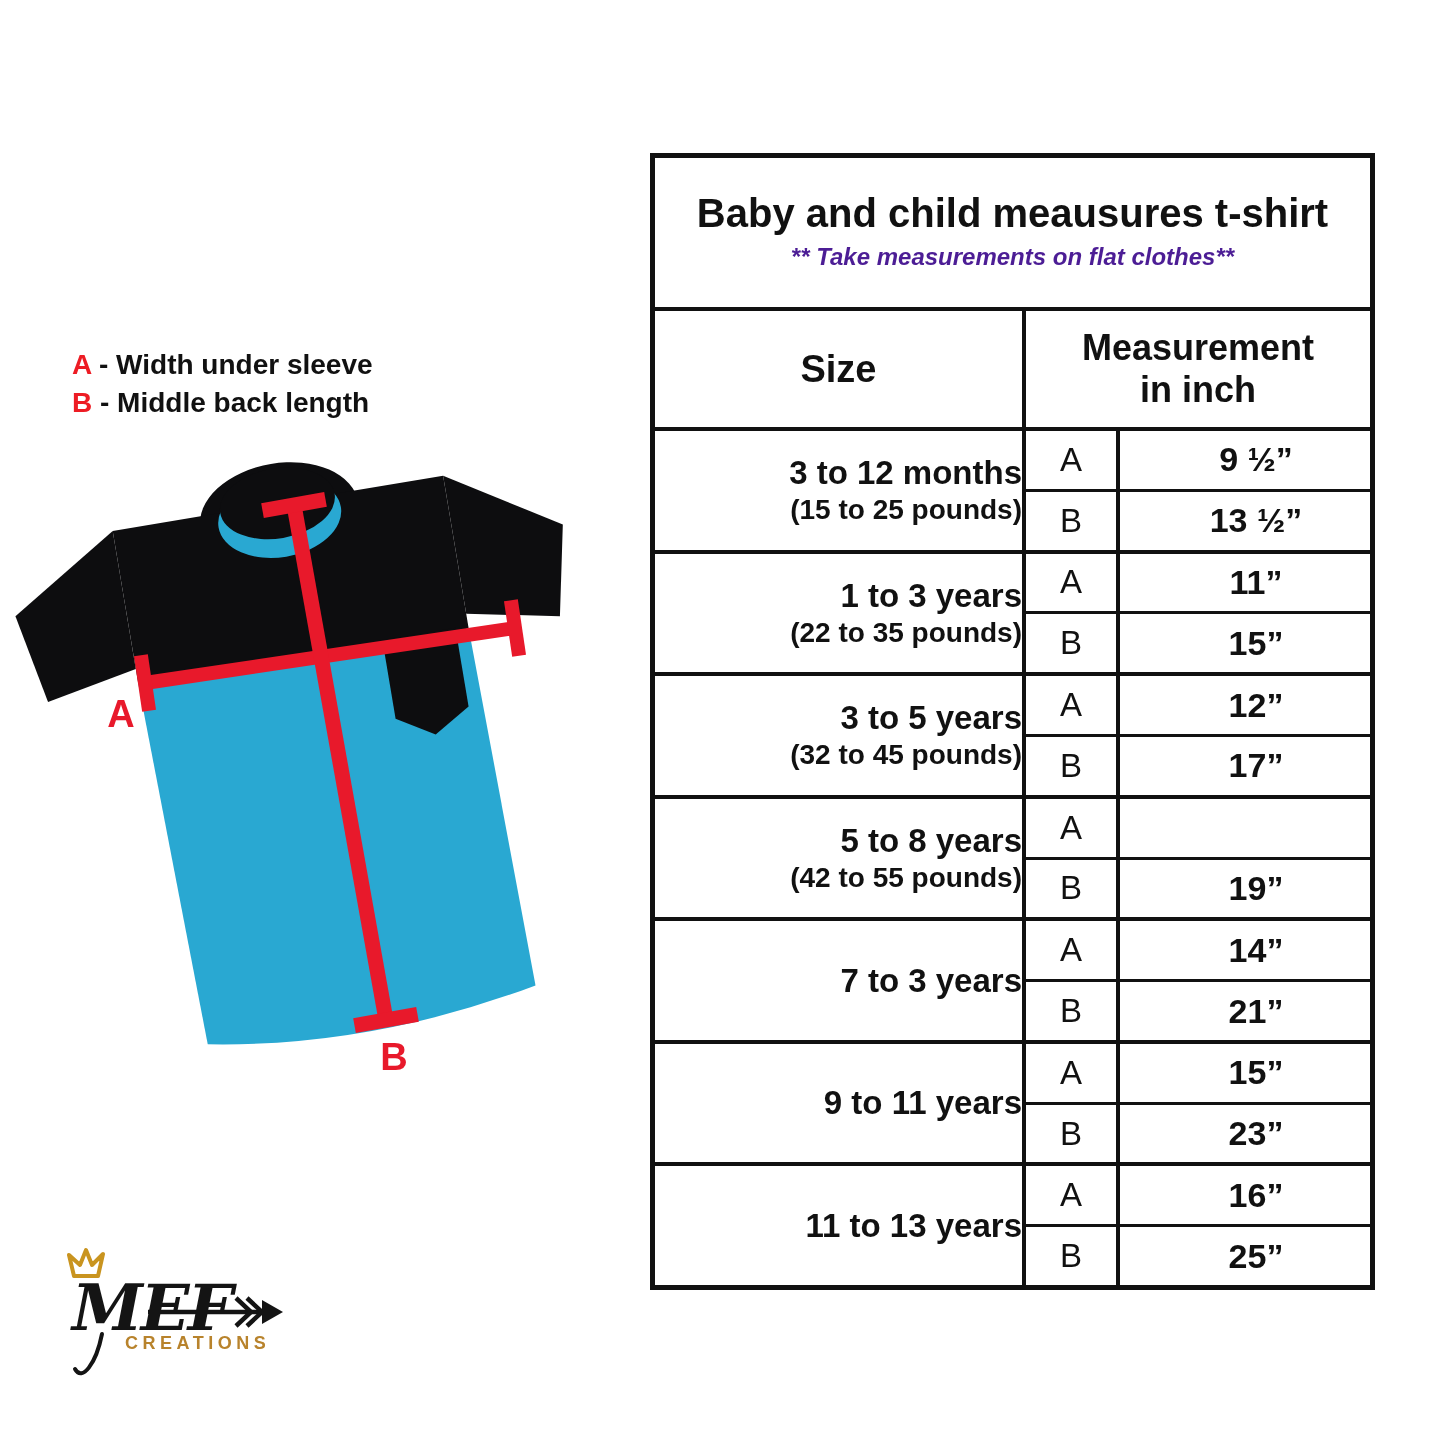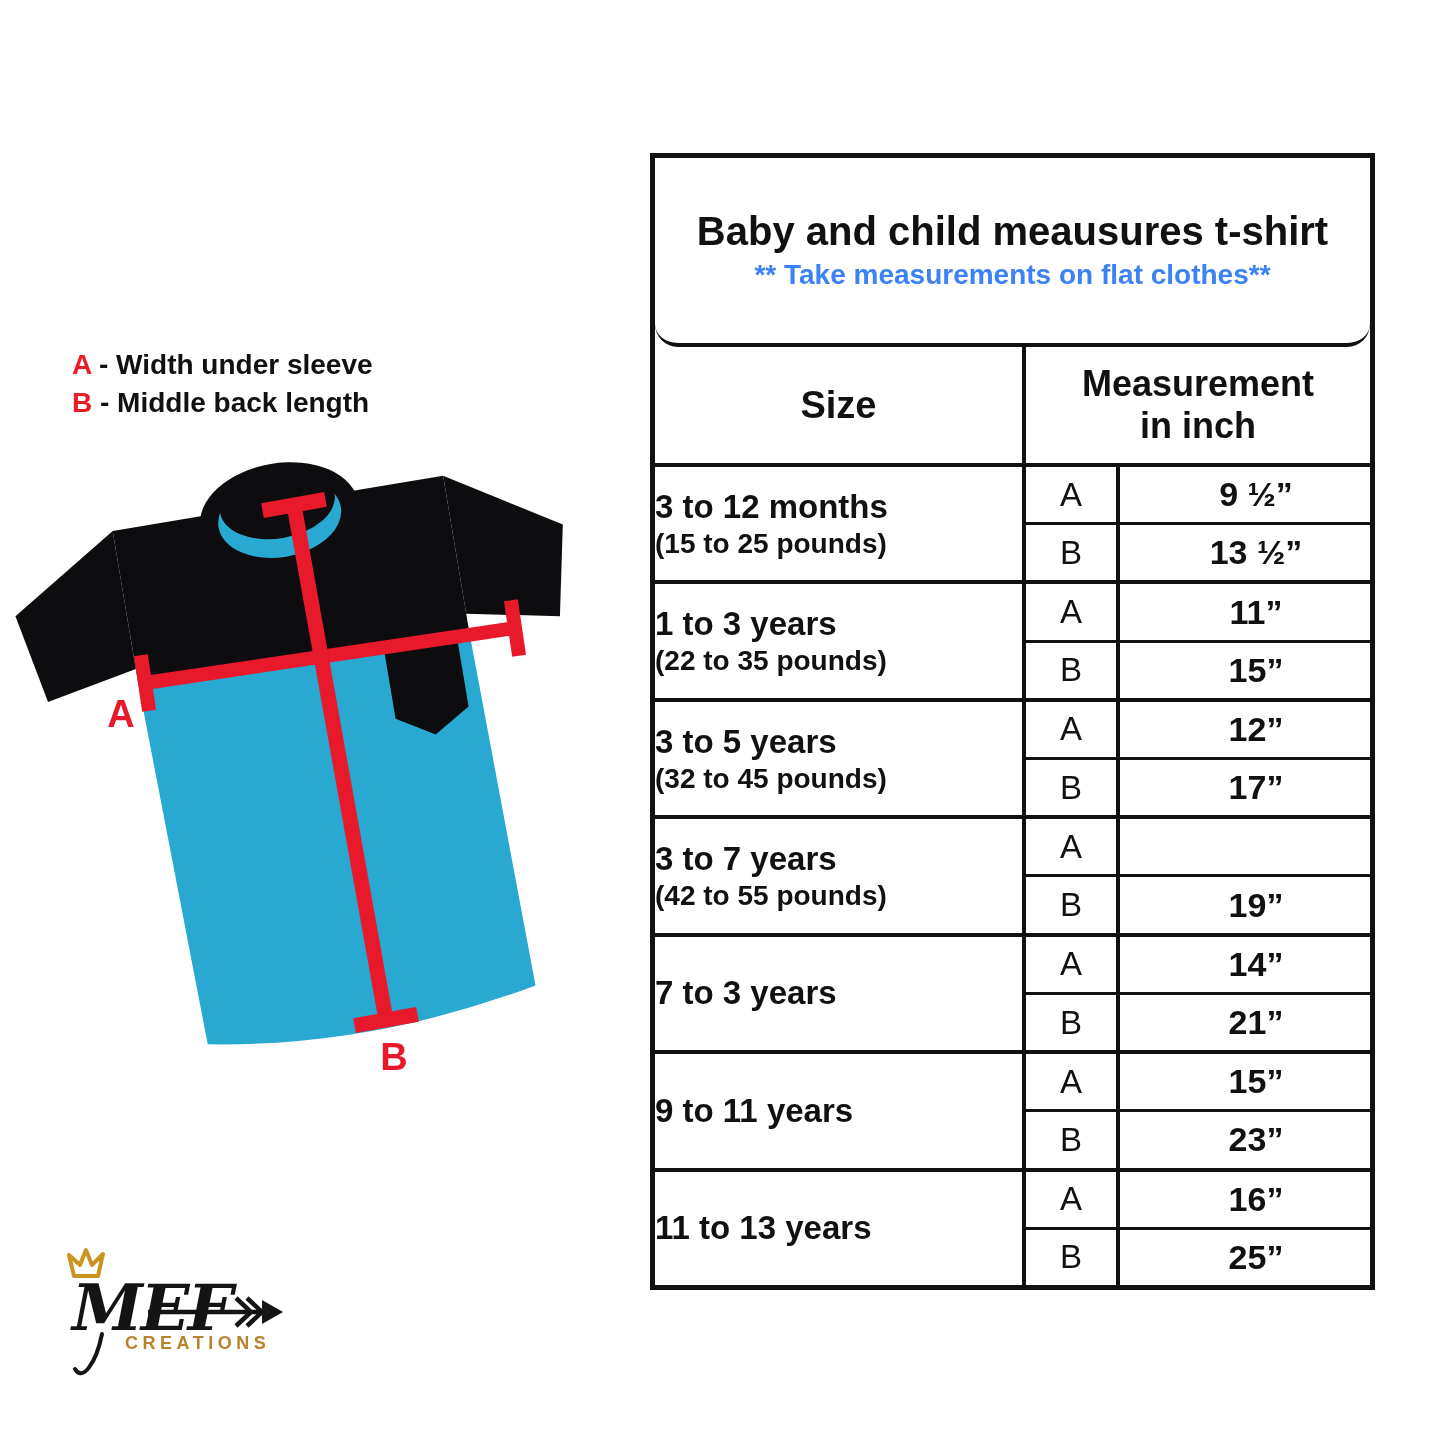--- a/index.html
+++ b/index.html
@@ -12,34 +12,34 @@
   .legend .k{color:#ed1c24;}
   
   .shirt-svg{position:absolute;left:0px;top:420px;}
   
   .logo-svg{position:absolute;left:50px;top:1242px;}
   
   .size-table{
     position:absolute;left:650px;top:153px;width:725px;height:1137px;
     border:5px solid #111;box-sizing:border-box;display:flex;flex-direction:column;background:#fff;
   }
-  .title-block{height:189px;border-bottom:4px solid #111;box-sizing:border-box;
-    display:flex;flex-direction:column;align-items:center;justify-content:center;text-align:center;border-radius:23px;}
+  .title-block{height:153px;border-bottom:4px solid #111;box-sizing:border-box;
+    display:flex;flex-direction:column;align-items:center;justify-content:center;text-align:center;}
   .t-title{font-size:40px;font-weight:bold;line-height:48px;}
-  .t-sub{font-size:28px;font-weight:bold;color:#3b82f6;line-height:40px;}
+  .t-sub{font-size:24px;font-weight:bold;color:#4c1d95;line-height:40px;font-style:italic;}
   .header-row{height:120px;border-bottom:4px solid #111;box-sizing:border-box;display:flex;}
   .header-size{width:371px;border-right:4px solid #111;box-sizing:border-box;
     display:flex;align-items:center;justify-content:center;font-size:38px;font-weight:bold;}
   .header-measure{flex:1;display:flex;align-items:center;justify-content:center;text-align:center;
     font-size:36px;font-weight:bold;line-height:42px;padding:0 45px;}
   .tbody{flex:1;display:flex;flex-direction:column;}
   .tgroup{flex:1;display:flex;border-bottom:4px solid #111;box-sizing:border-box;}
   .tgroup:last-child{border-bottom:none;}
   .size-cell{width:371px;border-right:4px solid #111;box-sizing:border-box;
-    display:flex;flex-direction:column;align-items:flex-start;justify-content:center;text-align:center;}
+    display:flex;flex-direction:column;align-items:flex-end;justify-content:center;text-align:center;}
   .size-name{font-size:33px;font-weight:bold;line-height:40px;}
   .size-pounds{font-size:28px;font-weight:bold;line-height:34px;}
   .size-pounds:empty{display:none;}
   .pair{flex:1;display:flex;flex-direction:column;}
   .m-row{flex:1;display:flex;box-sizing:border-box;}
   .m-row.first{border-bottom:3px solid #111;}
   .letter-cell{width:94px;border-right:4px solid #111;box-sizing:border-box;
     display:flex;align-items:center;justify-content:center;font-size:33px;font-weight:normal;}
   .value-cell{flex:1;display:flex;align-items:center;justify-content:center;font-size:34px;font-weight:bold;padding-left:22px;}
 </style>
@@ -166,21 +166,21 @@
         </div>
         <div class="m-row">
           <div class="letter-cell">B</div>
           <div class="value-cell">17”</div>
         </div>
       </div>
     </div>
 
     <div class="tgroup">
       <div class="size-cell">
-        <div class="size-name">3 to 7 years</div>
+        <div class="size-name">5 to 8 years</div>
         <div class="size-pounds">(42 to 55 pounds)</div>
       </div>
       <div class="pair">
         <div class="m-row first">
           <div class="letter-cell">A</div>
         </div>
         <div class="m-row">
           <div class="letter-cell">B</div>
           <div class="value-cell">19”</div>
         </div>

